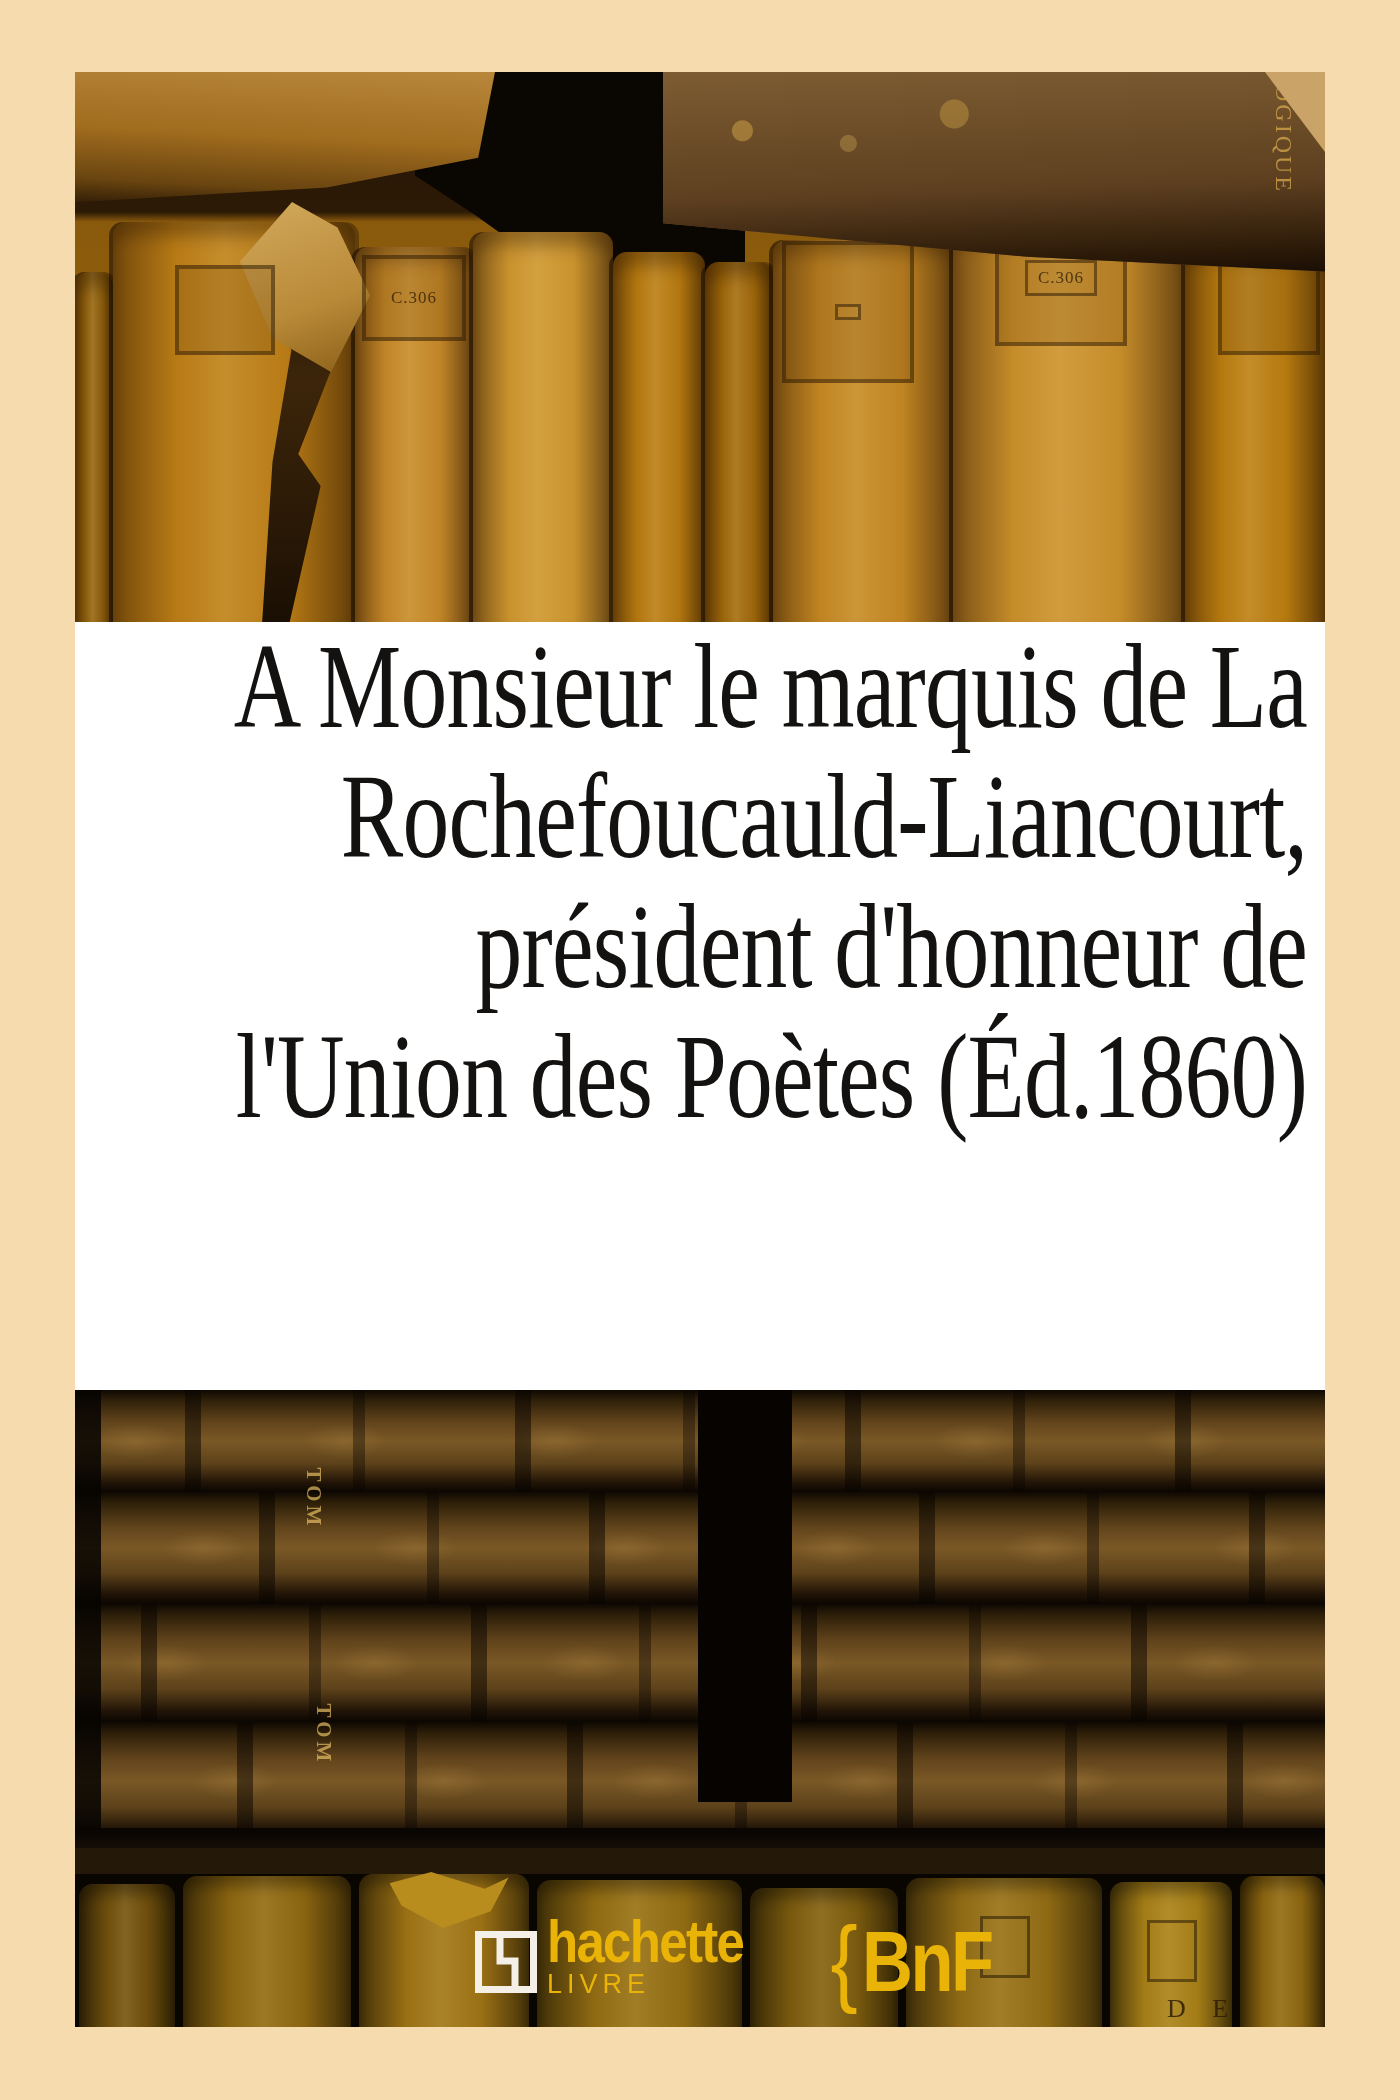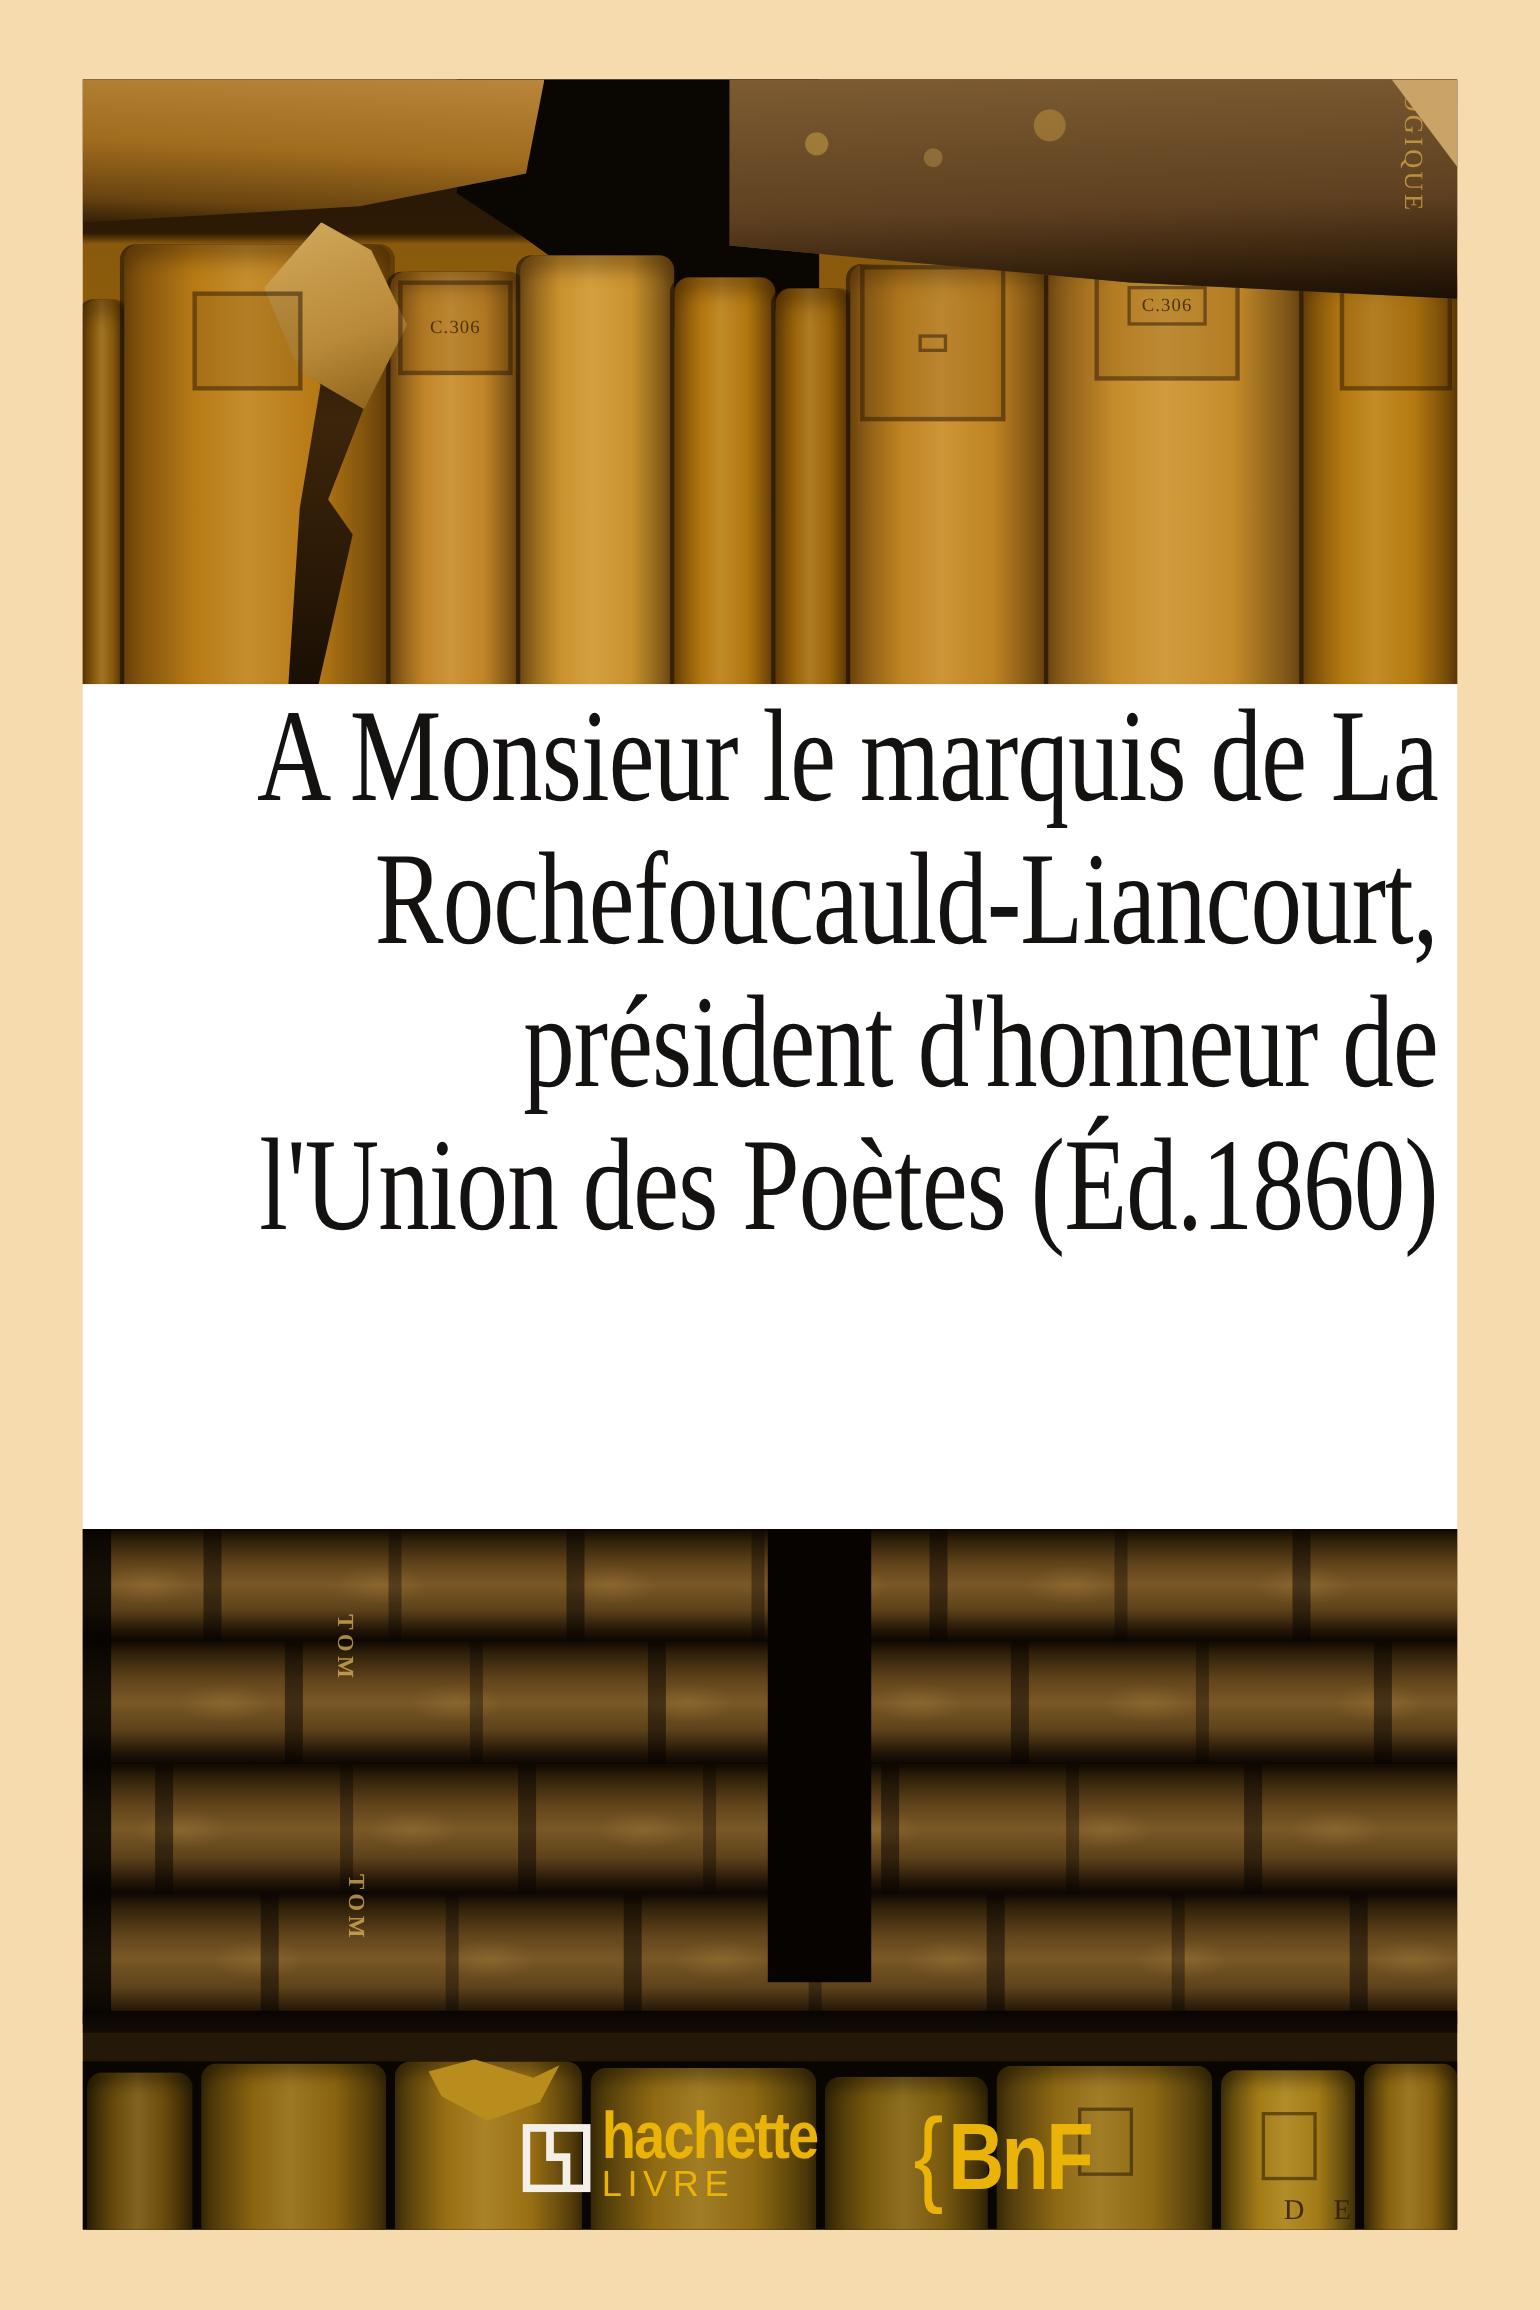--- a/index.html
+++ b/index.html
@@ -103,21 +103,21 @@
   .de-text{position:absolute;left:1092px;top:120px;font-family:"Liberation Serif",serif;
            font-size:26px;letter-spacing:10px;color:rgba(45,28,6,.85);}
 
   
   .logos{position:absolute;left:400px;top:527px;display:flex;align-items:flex-start;
          color:#eab308;z-index:5;}
   .h-icon{width:62px;height:62px;margin-top:14px;flex:0 0 auto;}
   .h-text{margin-left:10px;}
   .h-name{font-size:60px;font-weight:700;letter-spacing:-2px;line-height:50px;
           transform:scaleX(0.85);transform-origin:left top;}
-  .h-sub{font-size:33px;font-weight:400;letter-spacing:5px;margin-top:4px;line-height:27px;}
+  .h-sub{font-size:27px;font-weight:400;letter-spacing:5px;margin-top:4px;line-height:27px;}
   .bnf{display:flex;align-items:flex-start;margin-left:50px;margin-top:6px;}
   .bnf-brace{font-size:96px;line-height:76px;font-weight:400;transform:scaleX(.85);display:block;}
   .bnf-name{font-size:86px;line-height:76px;font-weight:700;letter-spacing:-3px;
             transform:scaleX(.82);transform-origin:left top;display:block;margin-left:2px;}
 </style>
 </head>
 <body>
 
 <div id="screen">
   <div class="cover">

